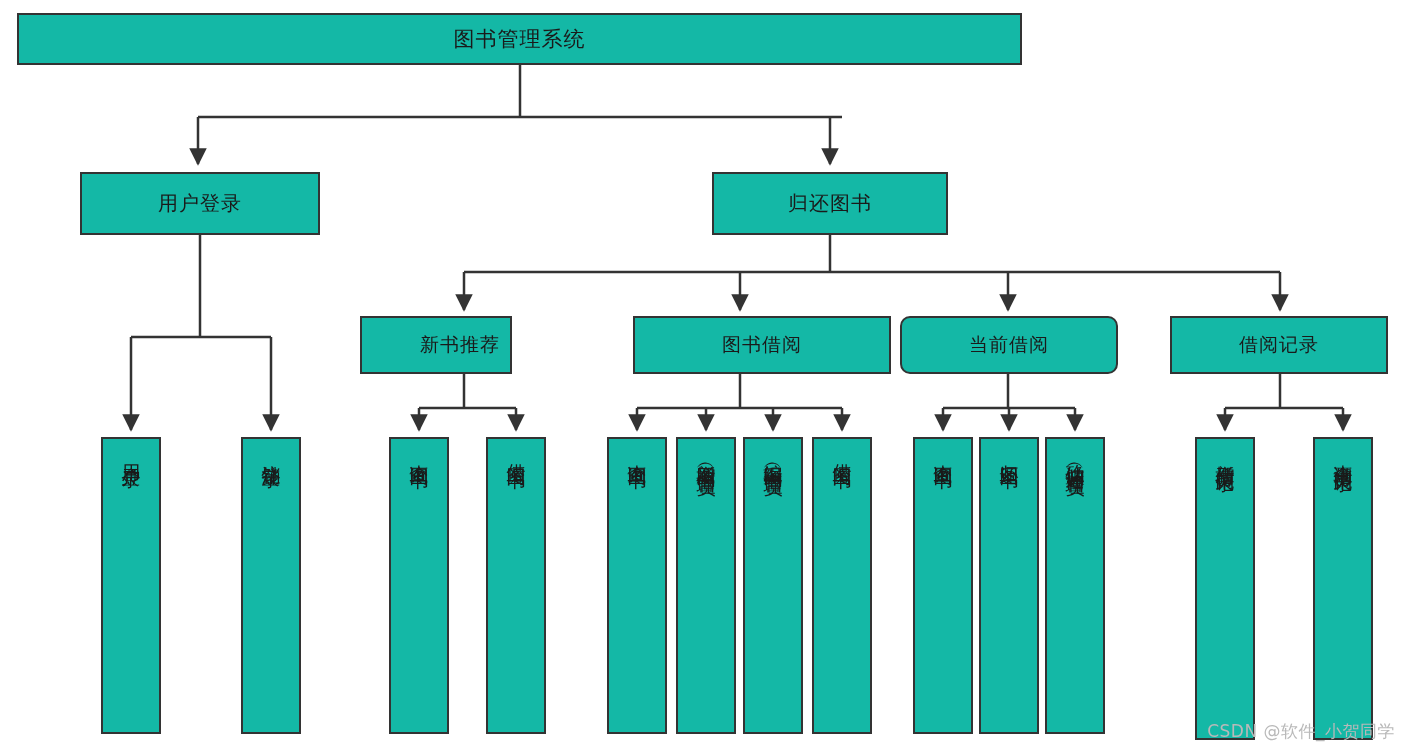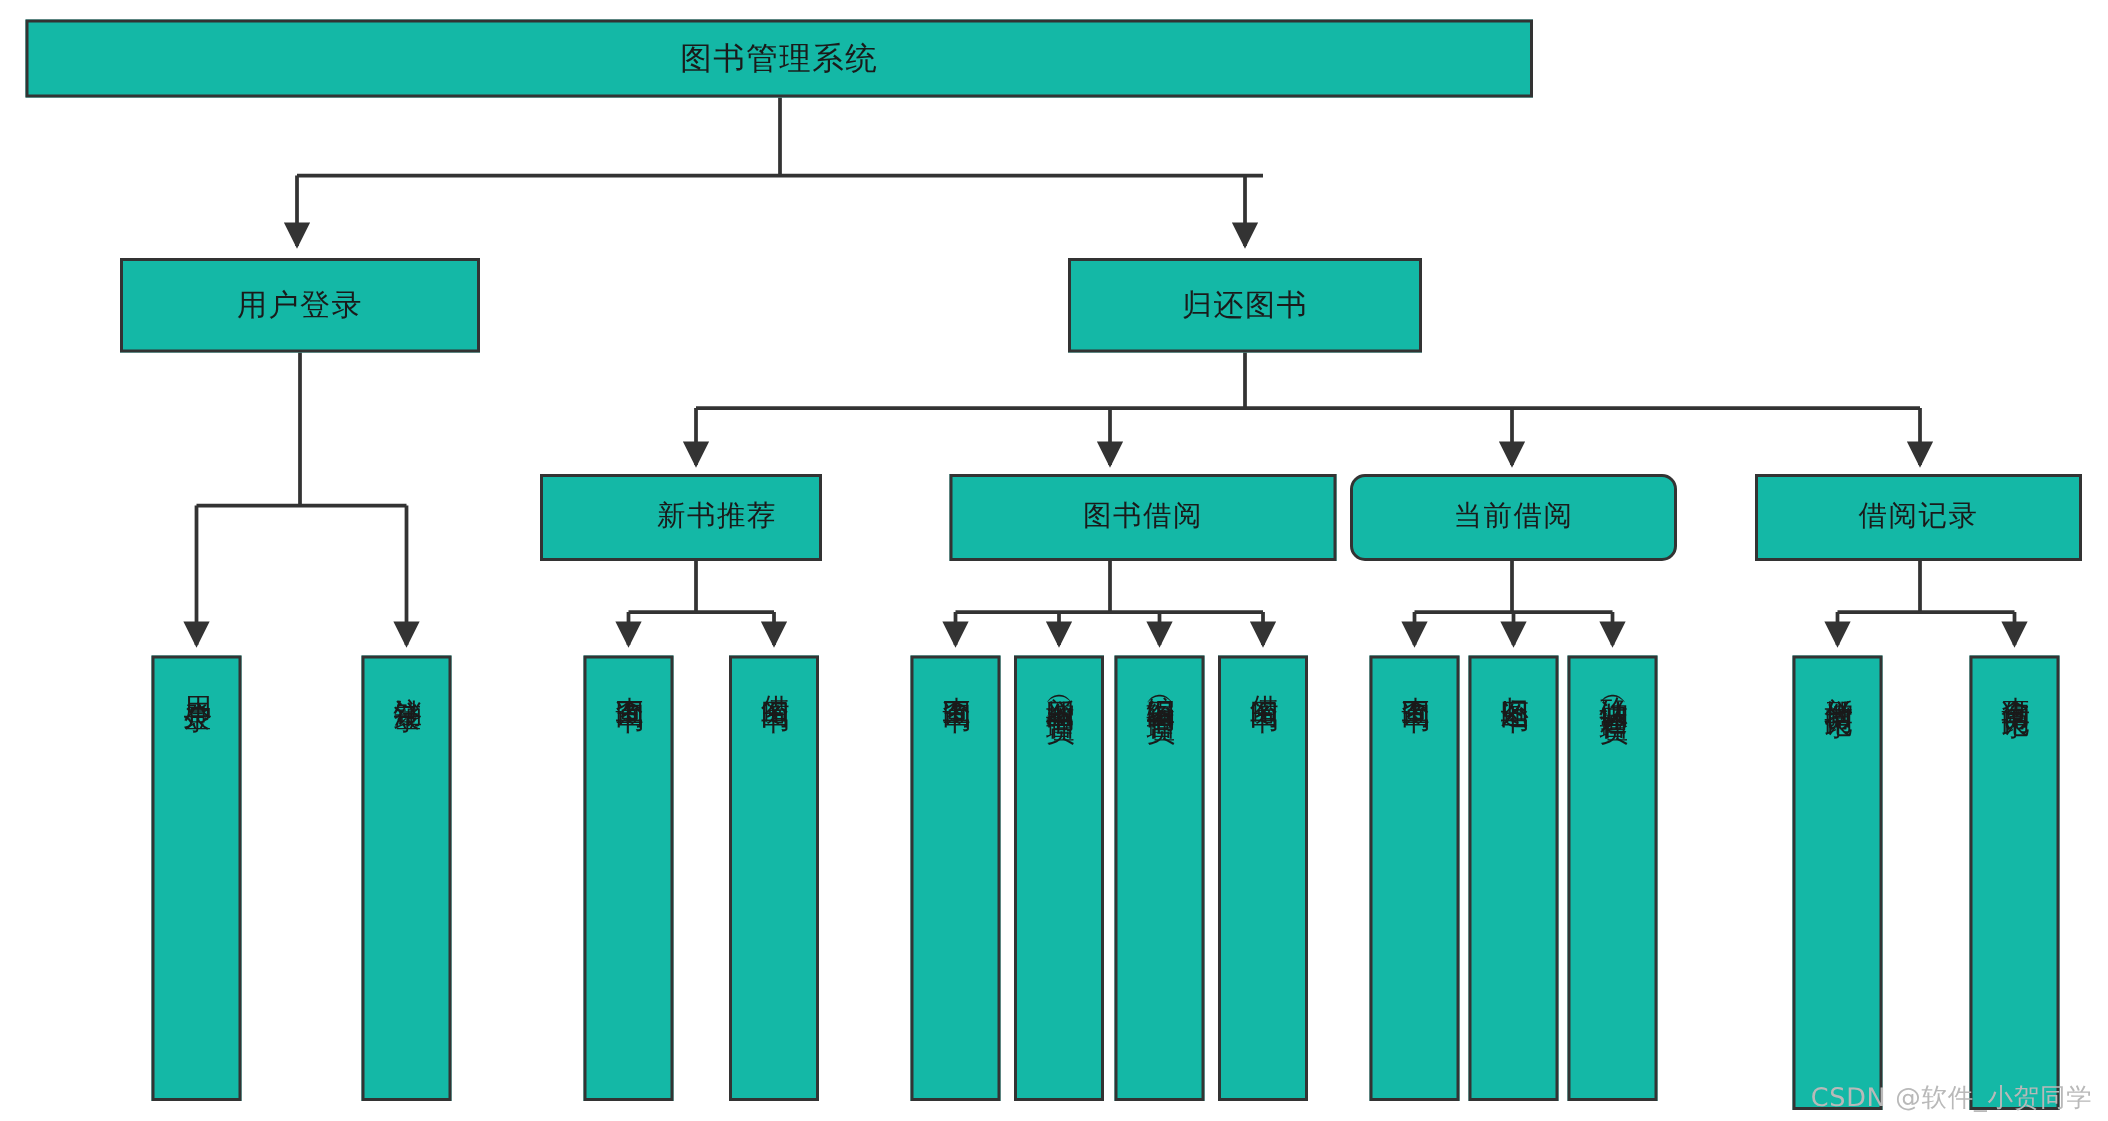--- a/index.html
+++ b/index.html
@@ -129,21 +129,21 @@
     <span class="htext">图书管理系统</span>
   </div>
 
   <div class="node level2" style="left:80px;top:172px;width:240px;height:63px;">
     <span class="htext">用户登录</span>
   </div>
   <div class="node level2" style="left:712px;top:172px;width:236px;height:63px;">
     <span class="htext">归还图书</span>
   </div>
 
-  <div class="node level3" style="left:360px;top:316px;width:188px;height:58px;padding-left:48px;">
+  <div class="node level3" style="left:360px;top:316px;width:152px;height:58px;padding-left:48px;">
     <span class="htext">新书推荐</span>
   </div>
   <div class="node level3" style="left:633px;top:316px;width:258px;height:58px;">
     <span class="htext">图书借阅</span>
   </div>
   <div class="node level3" style="left:900px;top:316px;width:218px;height:58px;border-radius:10px;">
     <span class="htext">当前借阅</span>
   </div>
   <div class="node level3" style="left:1170px;top:316px;width:218px;height:58px;">
     <span class="htext">借阅记录</span>

